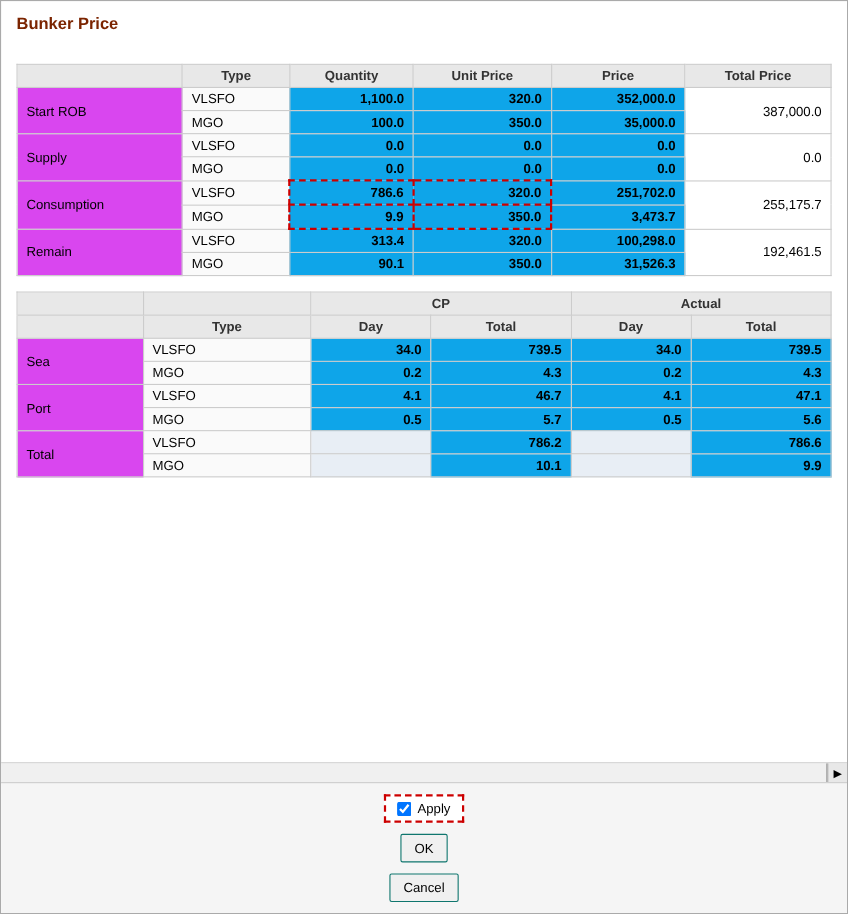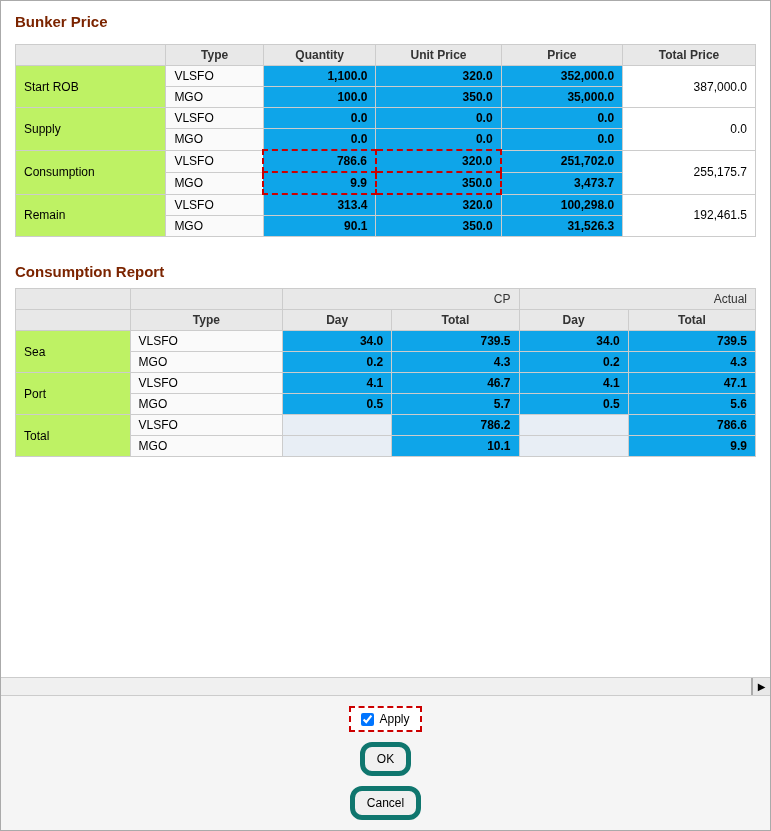--- a/index.html
+++ b/index.html
@@ -44,21 +44,21 @@
       cursor: pointer;
     }
     .radio-option.selected-box {
       border: 2px dashed #cc0000;
       padding: 2px 6px;
       border-radius: 2px;
     }
     table {
       width: 100%;
       border-collapse: collapse;
-      margin-bottom: 26px;
+      margin-bottom: 14px;
     }
     th, td {
       border: 1px solid #ccc;
       padding: 3px 8px;
       text-align: right;
     }
     th {
       background: #e8e8e8;
       font-weight: bold;
       text-align: center;
@@ -74,27 +74,27 @@
     }
     .dashed-box {
       border: 2px dashed #cc0000 !important;
       font-weight: bold;
     }
     td.total-price {
       background: #ffffff;
     }
     td.merged-label {
       text-align: left;
-      background: #bef264;
+      background: #d946ef;
       vertical-align: middle;
     }
     .cp-header {
-      text-align: right;
+      text-align: center;
       background: #e8e8e8;
-      font-weight: normal;
+      font-weight: bold;
     }
     td.light-blue {
       background: #e8eef5;
     }
     
     .bottom-bar {
       border-top: 1px solid #ccc;
       padding: 10px 14px;
       display: flex;
       justify-content: center;
@@ -106,25 +106,25 @@
     .apply-group {
       border: 2px dashed #cc0000;
       padding: 4px 10px;
       display: flex;
       align-items: center;
       gap: 5px;
       background: #fff;
     }
     .btn {
       padding: 5px 12px;
-      border: 5px solid #0f766e;
+      border: 1px solid #0f766e;
       background: #f0f0f0;
       cursor: pointer;
       font-size: 12px;
-      border-radius: 12px;
+      border-radius: 2px;
     }
     .scrollbar-area {
       border-top: 1px solid #ccc;
       height: 18px;
       background: #f0f0f0;
       display: flex;
       align-items: center;
       justify-content: flex-end;
       padding-right: 0;
     }
@@ -145,21 +145,21 @@
       background: #f0f0f0;
       border-right: 1px solid #aaa;
     }
   </style>
 </head>
 <body>
 
 <div class="window">
   <div class="content">
 
-    <div style="display:flex; justify-content:space-between; align-items:center; margin-bottom:6px;">
+    <div style="display:flex; justify-content:space-between; align-items:center; margin-bottom:20px;">
       <div class="section-title">Bunker Price</div>
     </div>
 
     <table>
       <thead>
         <tr>
           <th></th>
           <th>Type</th>
           <th>Quantity</th>
           <th>Unit Price</th>
@@ -224,21 +224,20 @@
         </tr>
         <tr>
           <td class="type-col">MGO</td>
           <td class="yellow">90.1</td>
           <td class="yellow">350.0</td>
           <td class="yellow">31,526.3</td>
         </tr>
       </tbody>
     </table>
 
-    <div class="section-title">Consumption Report</div>
 
     <table>
       <thead>
         <tr>
           <th style="border-bottom:none;"></th>
           <th style="border-bottom:none;"></th>
           <th class="cp-header" colspan="2">CP</th>
           <th class="cp-header" colspan="2">Actual</th>
         </tr>
         <tr>

